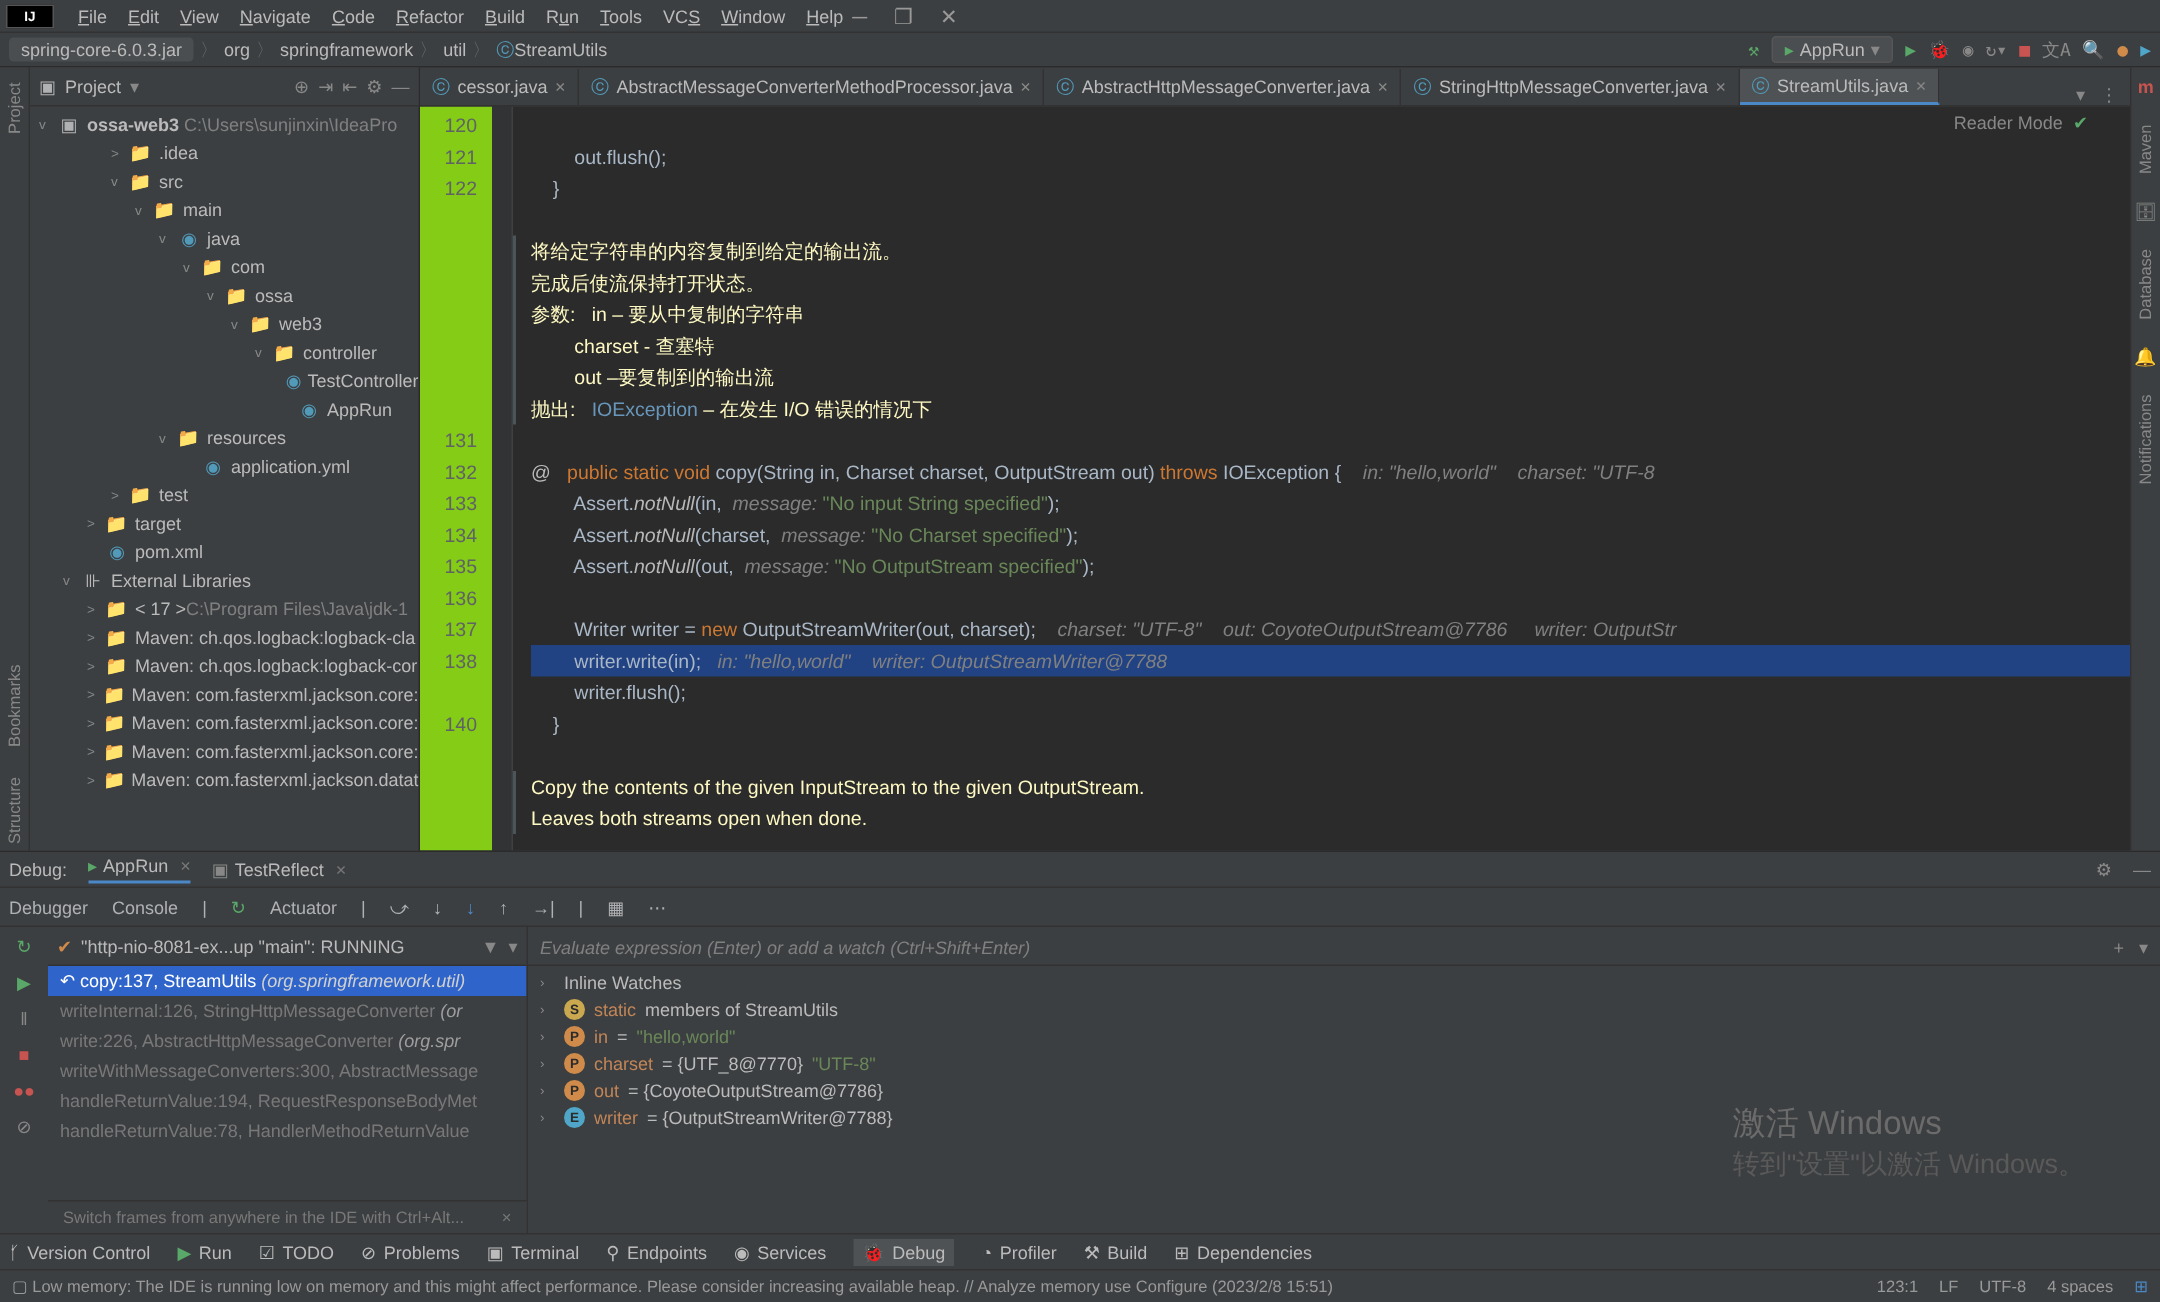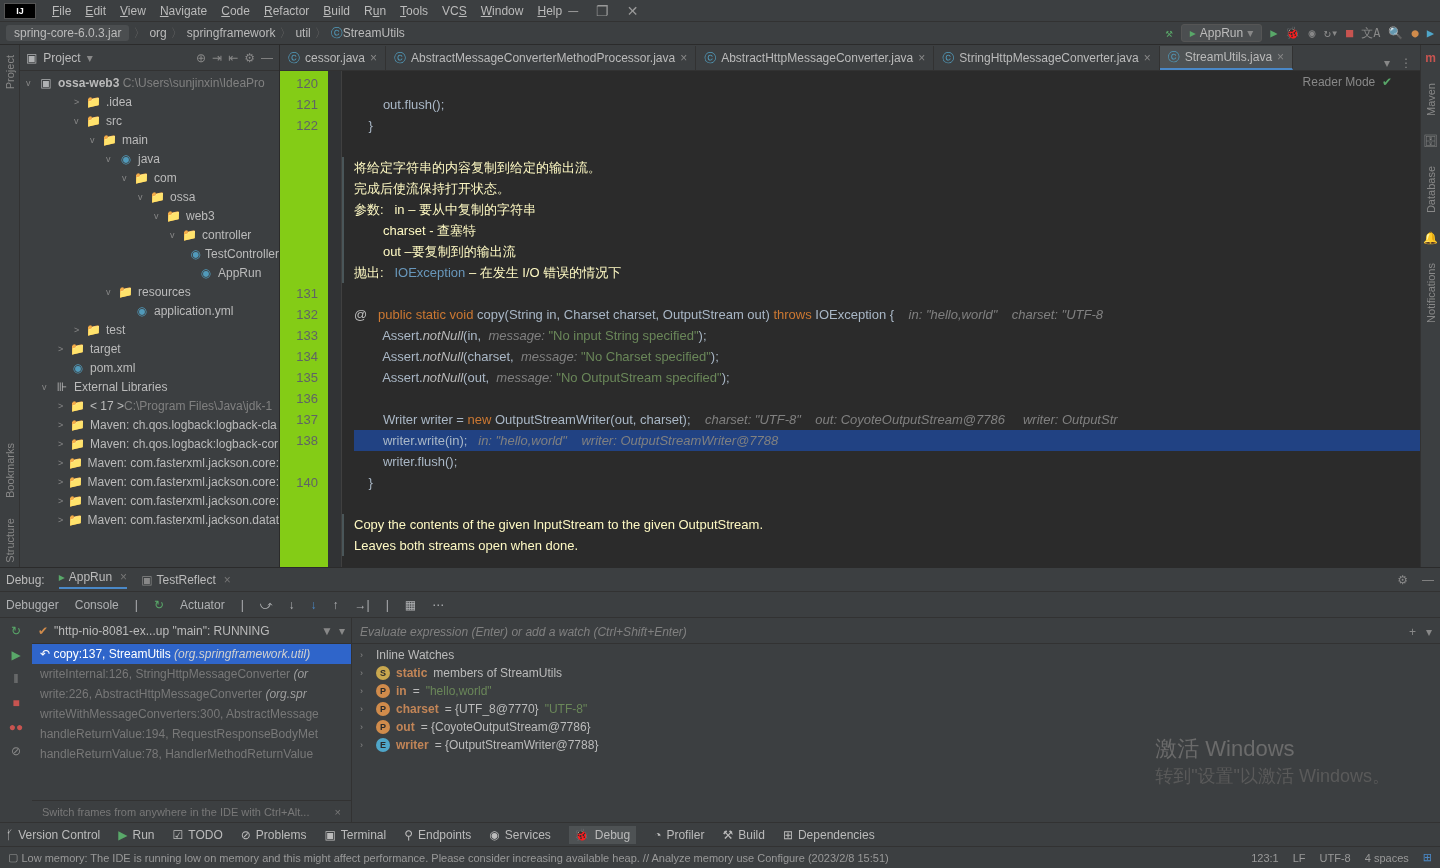--- a/index.html
+++ b/index.html
@@ -75,21 +75,21 @@
 .frow.sel .ital { color:#d0d0d0; }
 .vars { flex:1; display:flex; flex-direction:column; }
 .varhead { height:26px; border-bottom:1px solid #323232; padding:4px 8px; color:#808080; font-style:italic; display:flex; align-items:flex-end; }
 .varlist { flex:1; padding:2px 0; }
 .vrow { padding:2px 8px; display:flex; align-items:center; gap:6px; font-size:12px; }
 .vrow .arrow { color:#888; font-size:9px; width:10px; }
 .badge { width:14px; height:14px; border-radius:7px; display:inline-flex; align-items:center; justify-content:center; font-size:9px; font-weight:bold; color:#2b2b2b; }
 .bs { background:#c9a84f; }
 .bp { background:#d08b4b; }
 .be { background:#4fa6c9; }
-.vname { color:#c28557;font-weight:bold; }
+.vname { color:#c28557; }
 .vval { color:#bbb; }
 .vstr { color:#6a8759; }
 .hintbar { height:22px; background:#3c3f41; border-top:1px solid #323232; display:flex; align-items:center; padding:0 10px; color:#787878; font-size:11px; }
 .bottombar { height:24px; background:#3c3f41; border-top:1px solid #323232; display:flex; align-items:center; padding:0 6px; gap:18px; font-size:12px; }
 .bitem { display:flex; align-items:center; gap:5px; color:#bbb; }
 .statusbar { height:22px; background:#3c3f41; border-top:1px solid #323232; display:flex; align-items:center; padding:0 8px; font-size:11px; color:#999; }
 .statusbar .right { margin-left:auto; display:flex; gap:14px; align-items:center; }
 .watermark { position:absolute; right:50px; bottom:80px; color:#5a5a5a; font-size:18px; pointer-events:none; text-align:left;margin-left:20px; }
 .watermark .big { font-size:22px; color:#6b6b6b; }
 </style>

